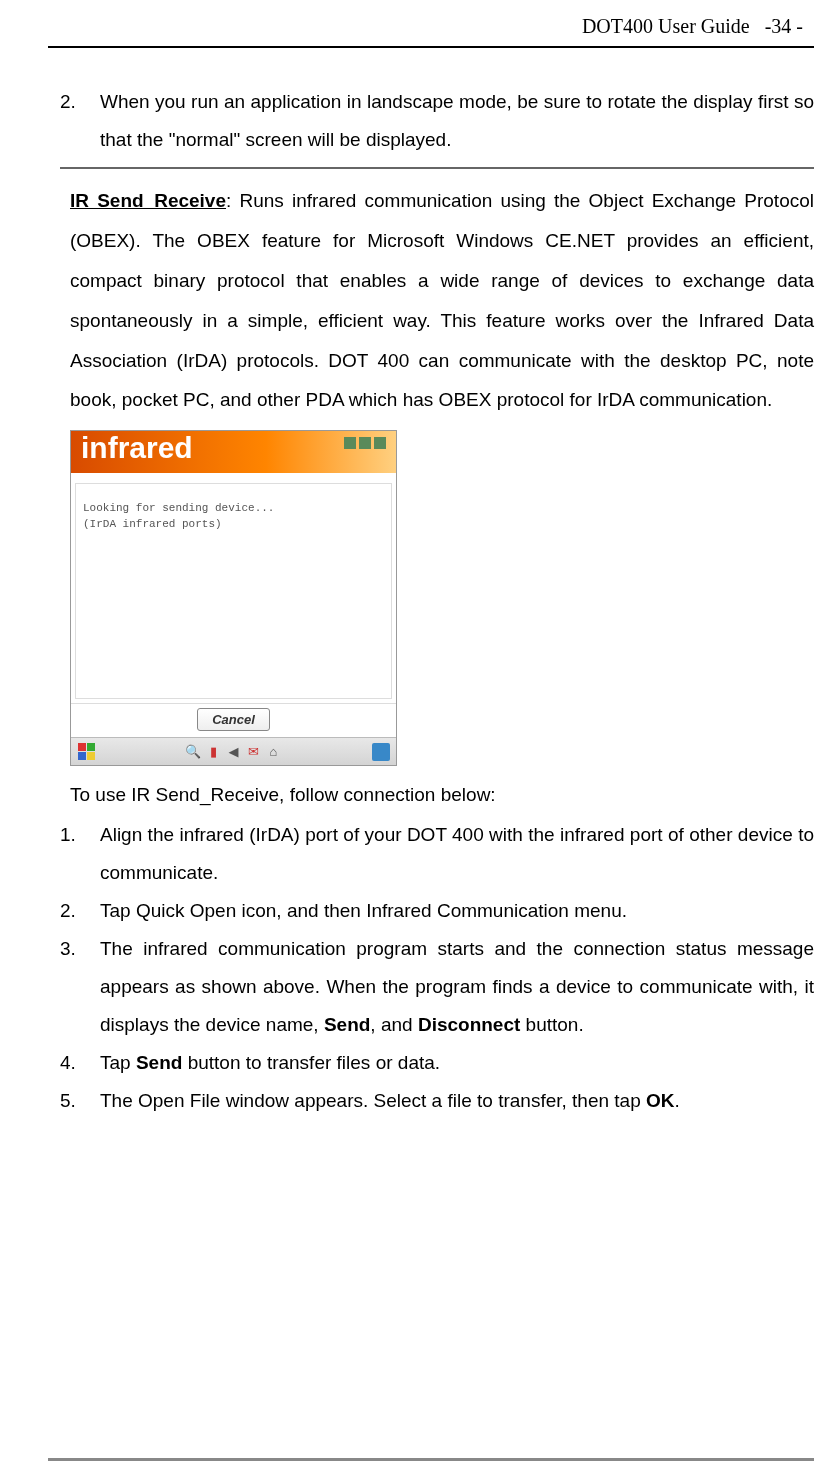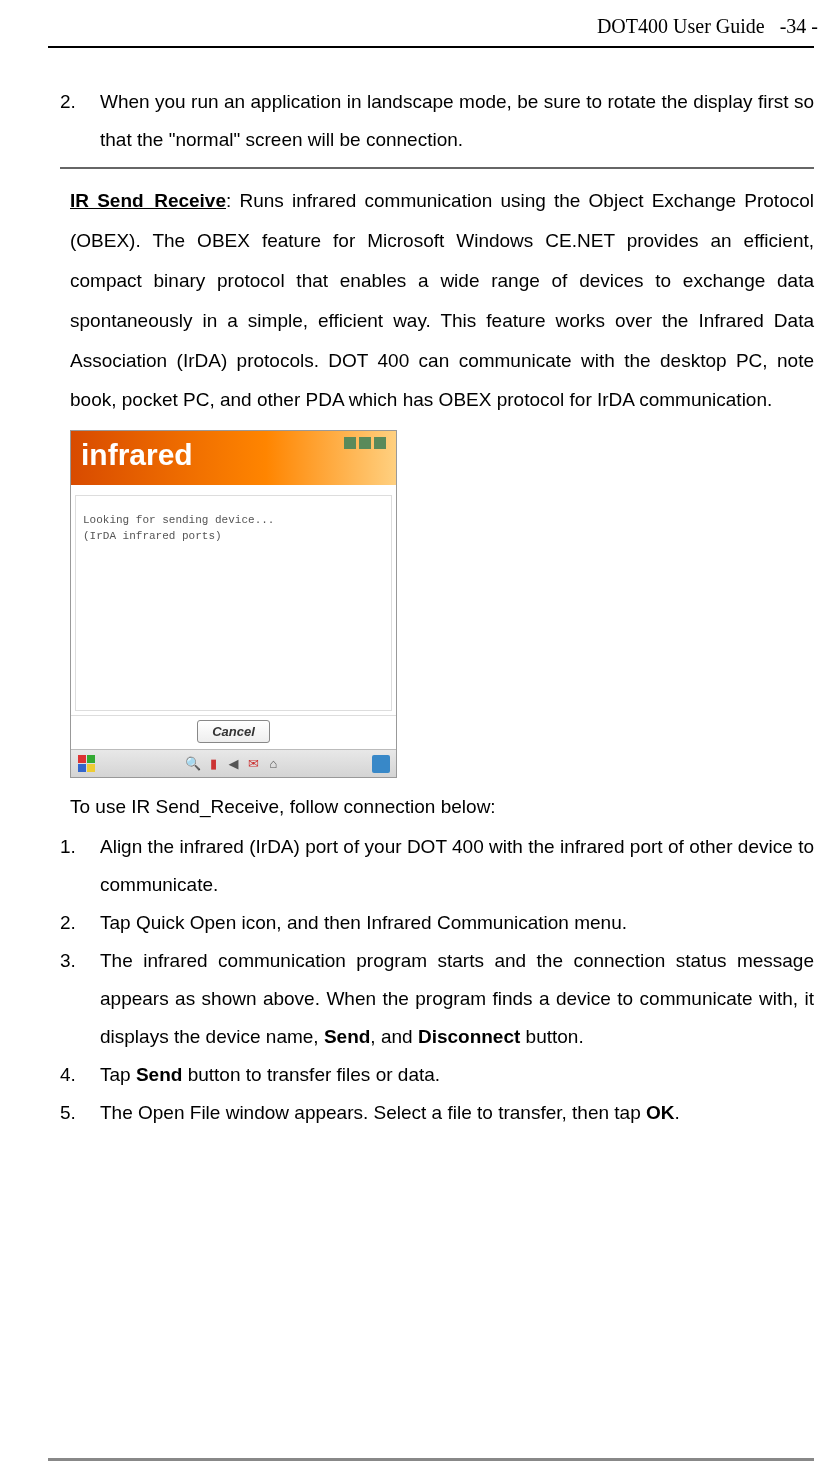--- a/index.html
+++ b/index.html
@@ -9,21 +9,21 @@
     }
     body {
       font-family: Verdana, Arial, sans-serif;
       background: #fff;
       width: 834px;
       height: 1483px;
       position: relative;
     }
     .header {
       text-align: right;
-      padding: 15px 16px 8px 0;
+      padding: 15px 31px 8px 0;
       font-family: "Times New Roman", serif;
       font-size: 20px;
     }
     .header-rule {
       border: none;
       border-top: 2px solid #000;
       margin: 0 20px 0 48px;
     }
     .content {
       padding: 35px 20px 20px 60px;
@@ -61,25 +61,25 @@
     .underline {
       text-decoration: underline;
     }
     .screenshot {
       margin: 10px 0 10px 10px;
       border: 1px solid #999;
       width: 327px;
       background: #fff;
     }
     .sc-banner {
-      height: 54px;
+      height: 42px;
       background: linear-gradient(to right, #d84b00 0%, #ff8500 60%, #ffd080 100%);
       position: relative;
       display: flex;
-      align-items: center;
+      align-items: flex-start;
       padding: 0 0 6px 10px;
     }
     .sc-logo {
       color: #fff;
       font-family: Arial, sans-serif;
       font-size: 30px;
       font-weight: bold;
     }
     .sq-group {
       position: absolute;
@@ -201,21 +201,21 @@
 
 <div class="header">
   <span>DOT400 User Guide</span>&nbsp;&nbsp;&nbsp;<span>-34 -</span>
 </div>
 <hr class="header-rule">
 
 <div class="content">
 
   <div class="numbered-item">
     <div class="num">2.</div>
-    <div class="text justify">When you run an application in landscape mode, be sure to rotate the display first so that the "normal" screen will be connection.</div>
+    <div class="text justify">When you run an application in landscape mode, be sure to rotate the display first so that the "normal" screen will be displayed.</div>
   </div>
 
   <hr class="hr-thin">
 
   <div class="ir-section">
     <span class="bold underline">IR Send_Receive</span><span>: Runs infrared communication using the Object Exchange Protocol (OBEX). The OBEX feature for Microsoft Windows CE.NET provides an efficient, compact binary protocol that enables a wide range of devices to exchange data spontaneously in a simple, efficient way. This feature works over the Infrared Data Association (IrDA) protocols. DOT 400 can communicate with the desktop PC, note book, pocket PC, and other PDA which has OBEX protocol for IrDA communication.</span>
   </div>
 
   <div class="screenshot">
     <div class="sc-banner">

